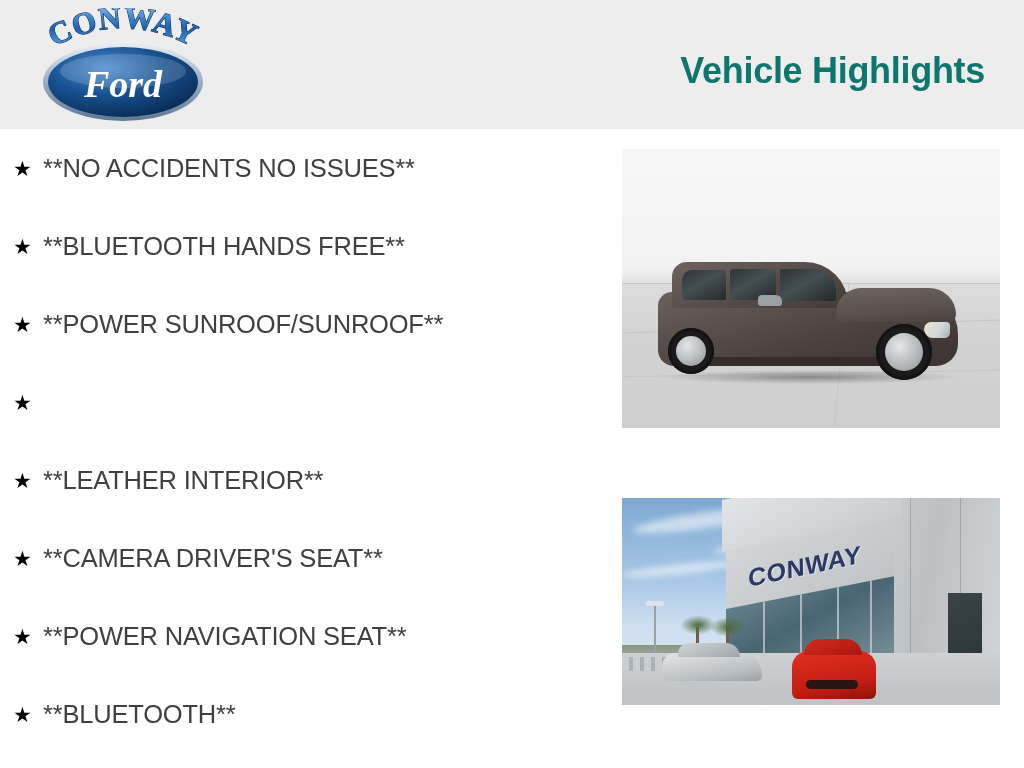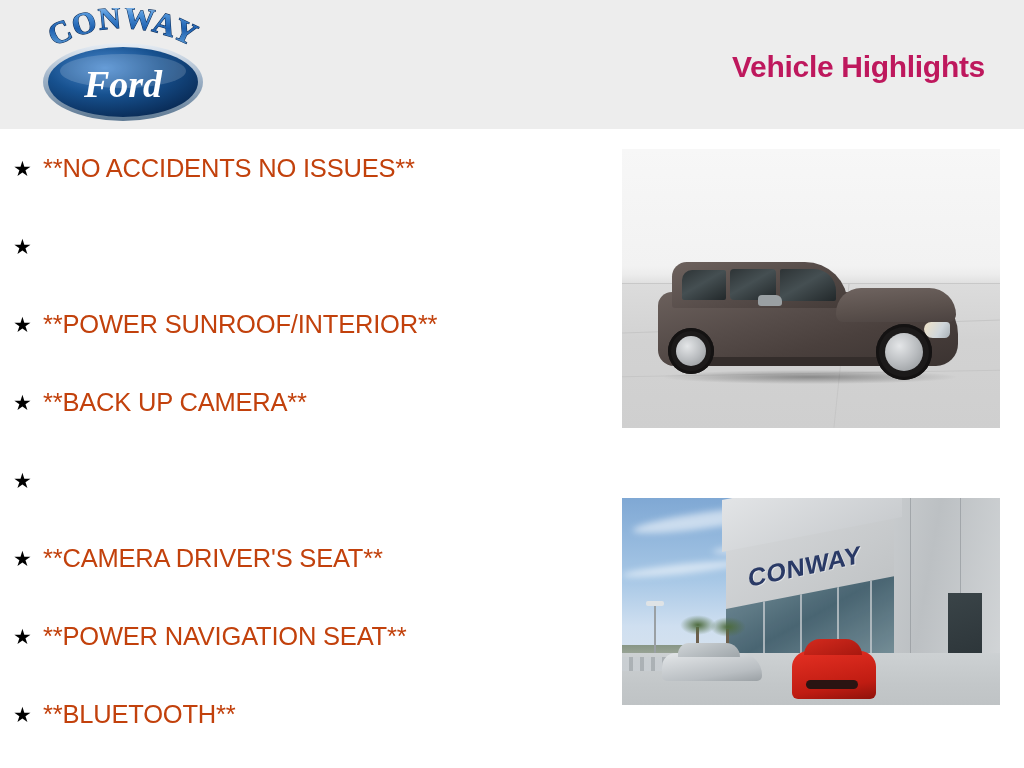--- a/index.html
+++ b/index.html
@@ -51,23 +51,23 @@
     left: 20px;
     width: 162px;
     height: 82px;
     z-index: 2;
   }
 
   .page-title {
     position: absolute;
     right: 39px;
     top: 50px;
-    font-size: 30px;
+    font-size: 36px;
     font-weight: bold;
-    color: #be185d;
+    color: #0f766e;
     letter-spacing: -0.3px;
     white-space: nowrap;
   }
 
   
   .main {
     position: absolute;
     top: 129px; left: 0;
     width: 1024px;
     height: 639px;
@@ -94,21 +94,21 @@
     flex: 0 0 auto;
     font-size: 21px;
     line-height: 1;
     color: #000000;
     width: 30px;
     display: inline-block;
   }
 
   .highlight-text {
     font-size: 25.5px;
-    color: #c2410c;
+    color: #404040;
     letter-spacing: -0.2px;
     white-space: nowrap;
   }
 
   
   .photo {
     position: absolute;
     overflow: hidden;
   }
 
@@ -410,34 +410,35 @@
 
     <ul class="highlights-list">
 
       <li class="highlight-item">
         <span class="bullet-star">★</span>
         <span class="highlight-text">**NO ACCIDENTS NO ISSUES**</span>
       </li>
 
       <li class="highlight-item">
         <span class="bullet-star">★</span>
-      </li>
-
-      <li class="highlight-item">
-        <span class="bullet-star">★</span>
-        <span class="highlight-text">**POWER SUNROOF/INTERIOR**</span>
-      </li>
-
-      <li class="highlight-item">
-        <span class="bullet-star">★</span>
-        <span class="highlight-text">**BACK UP CAMERA**</span>
-      </li>
-
-      <li class="highlight-item">
-        <span class="bullet-star">★</span>
+        <span class="highlight-text">**BLUETOOTH HANDS FREE**</span>
+      </li>
+
+      <li class="highlight-item">
+        <span class="bullet-star">★</span>
+        <span class="highlight-text">**POWER SUNROOF/SUNROOF**</span>
+      </li>
+
+      <li class="highlight-item">
+        <span class="bullet-star">★</span>
+      </li>
+
+      <li class="highlight-item">
+        <span class="bullet-star">★</span>
+        <span class="highlight-text">**LEATHER INTERIOR**</span>
       </li>
 
       <li class="highlight-item">
         <span class="bullet-star">★</span>
         <span class="highlight-text">**CAMERA DRIVER'S SEAT**</span>
       </li>
 
       <li class="highlight-item">
         <span class="bullet-star">★</span>
         <span class="highlight-text">**POWER NAVIGATION SEAT**</span>

